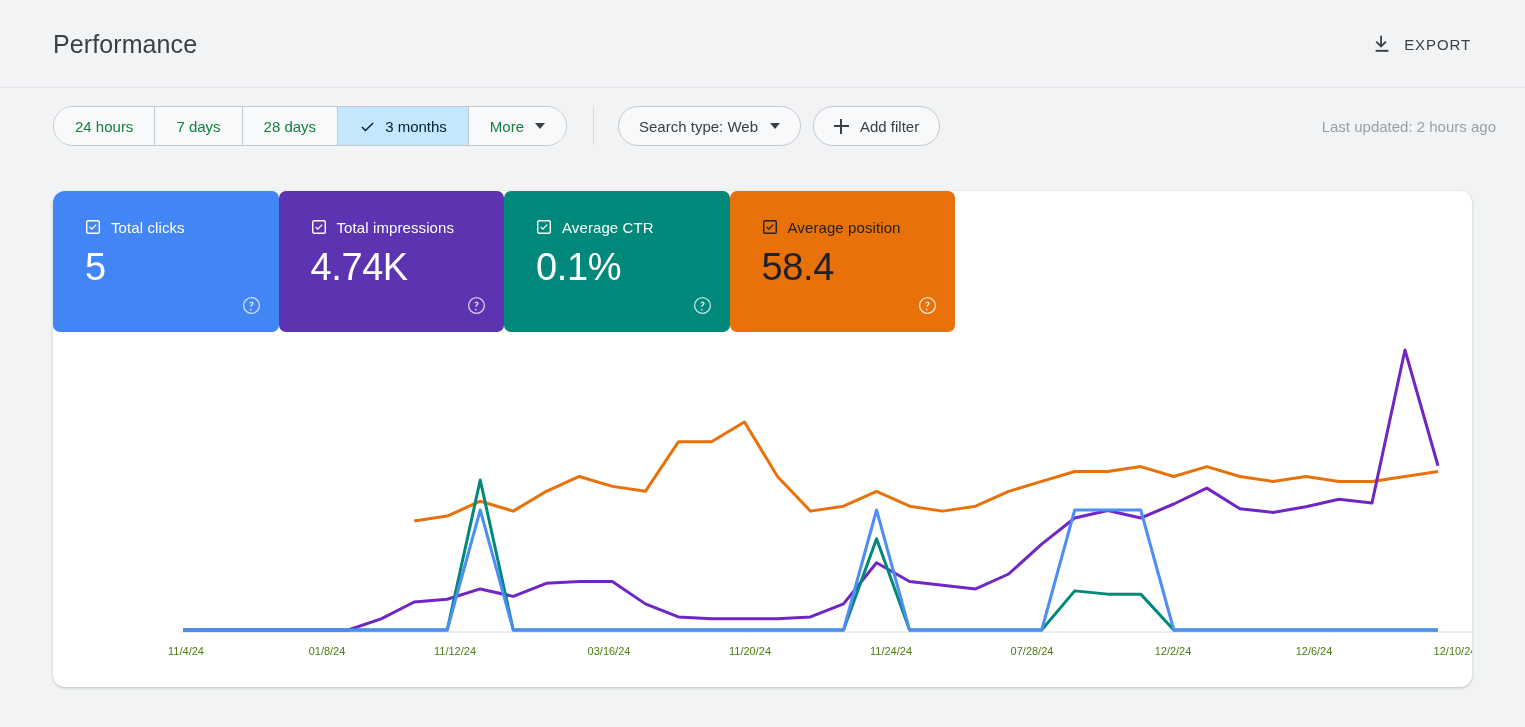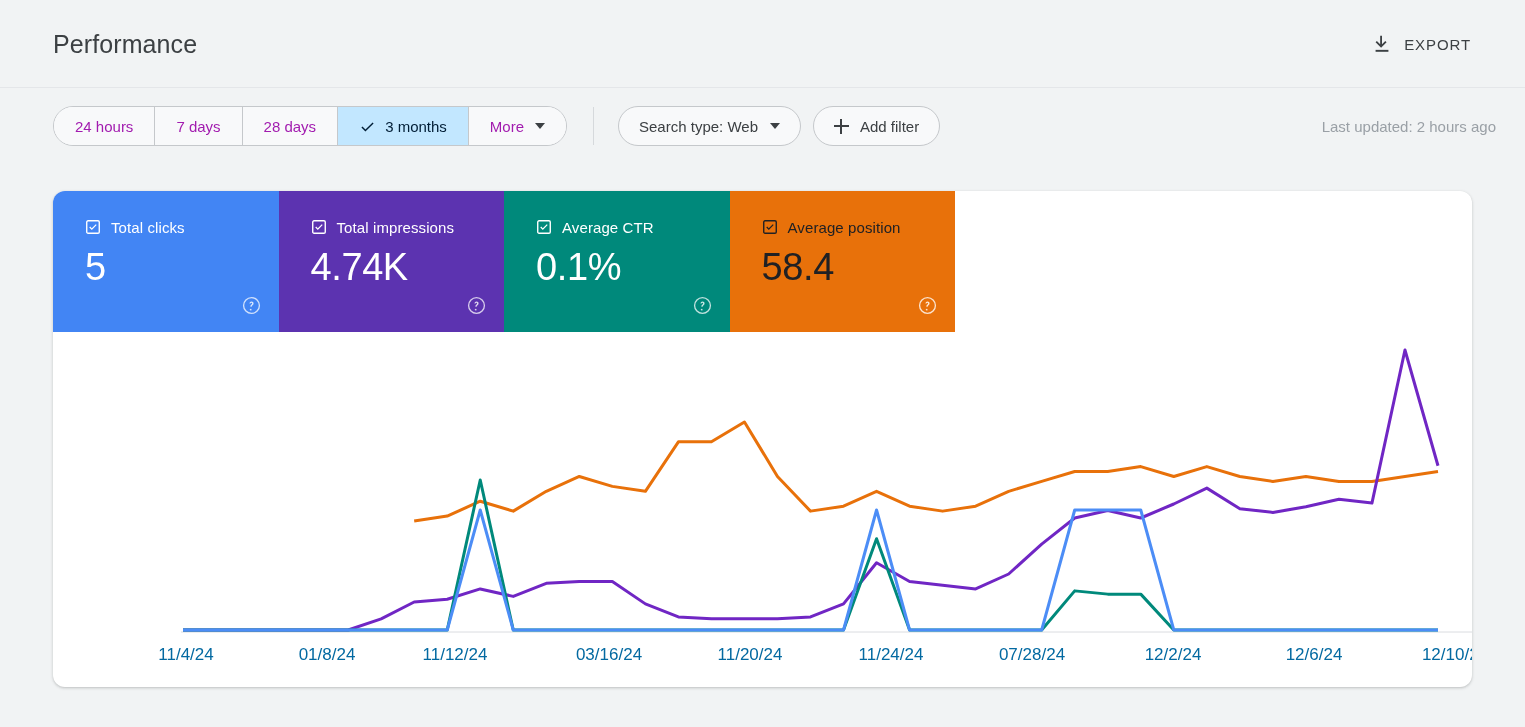--- a/index.html
+++ b/index.html
@@ -71,21 +71,21 @@
     overflow: hidden;
     background: #f8f9fa;
   }
   .seg {
     display: flex;
     align-items: center;
     justify-content: center;
     gap: 9px;
     padding: 0 21px;
     font-size: 15px;
-    color: #a21caf;
+    color: #15803d;
     background: #f8f9fa;
     border: none;
     border-right: 1px solid #c5c8cb;
     cursor: pointer;
     white-space: nowrap;
     font-family: inherit;
   }
   .seg:last-child { border-right: none; }
   .seg.selected {
     background: #c2e7ff;
@@ -171,20 +171,21 @@
     height: 141px;
     width: 902px;
   }
   .metric {
     position: relative;
     flex: 0 0 225.5px;
     width: 225.5px;
     padding: 28px 0 0 32px;
     cursor: pointer;
     overflow: hidden;
+    border-radius: 7px;
   }
   .metric-head {
     display: flex;
     align-items: center;
     gap: 10px;
   }
   .mcheck {
     width: 16px; height: 16px;
     flex: 0 0 16px;
     display: block;
@@ -226,22 +227,22 @@
   .xaxis {
     position: absolute;
     left: 0;
     bottom: 24px;
     width: 1419px;
     height: 18px;
   }
   .xtick {
     position: absolute;
     transform: translateX(-50%);
-    font-size: 17px;
-    color: #0369a1;
+    font-size: 11px;
+    color: #4d7c0f;
     white-space: nowrap;
   }
 </style>
 </head>
 <body>
 
 <div class="header">
   <div class="page-title">Performance</div>
   <div class="header-spacer"></div>
   <button class="export-btn">

